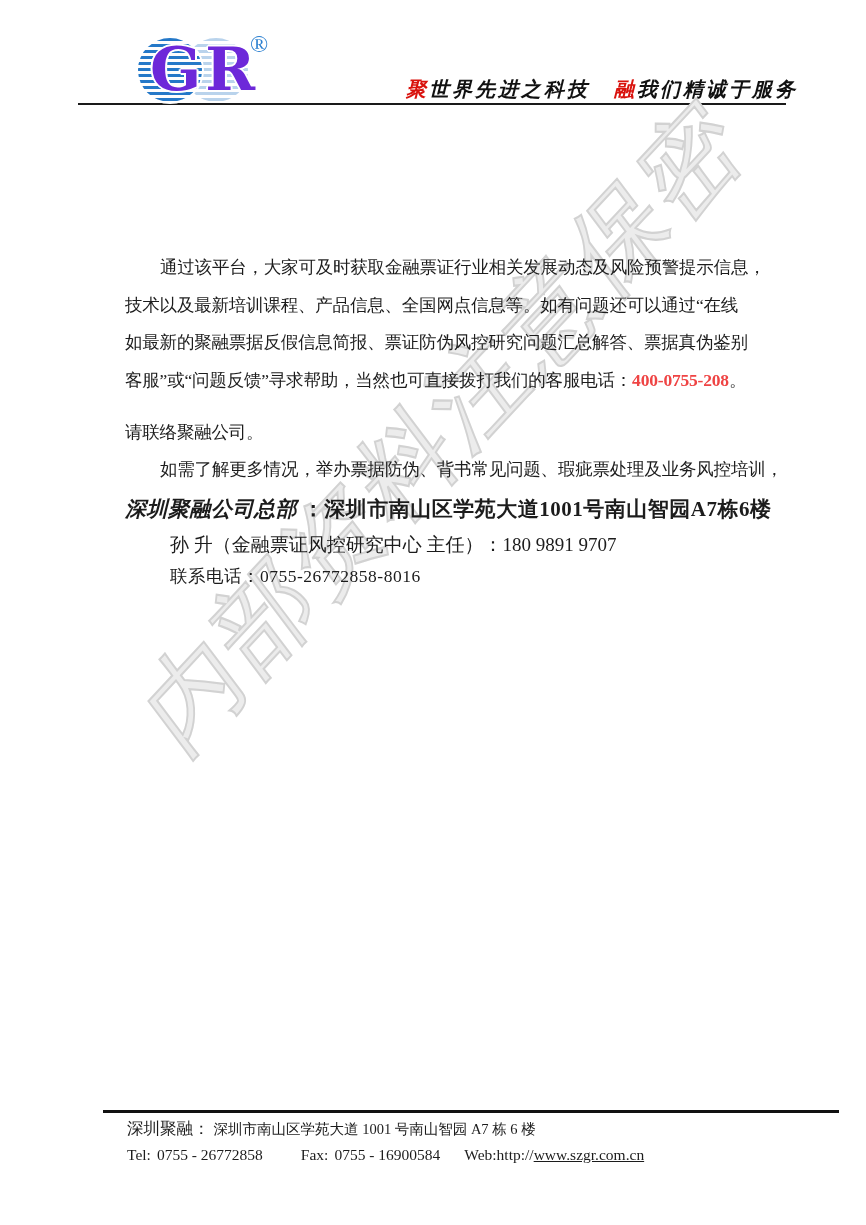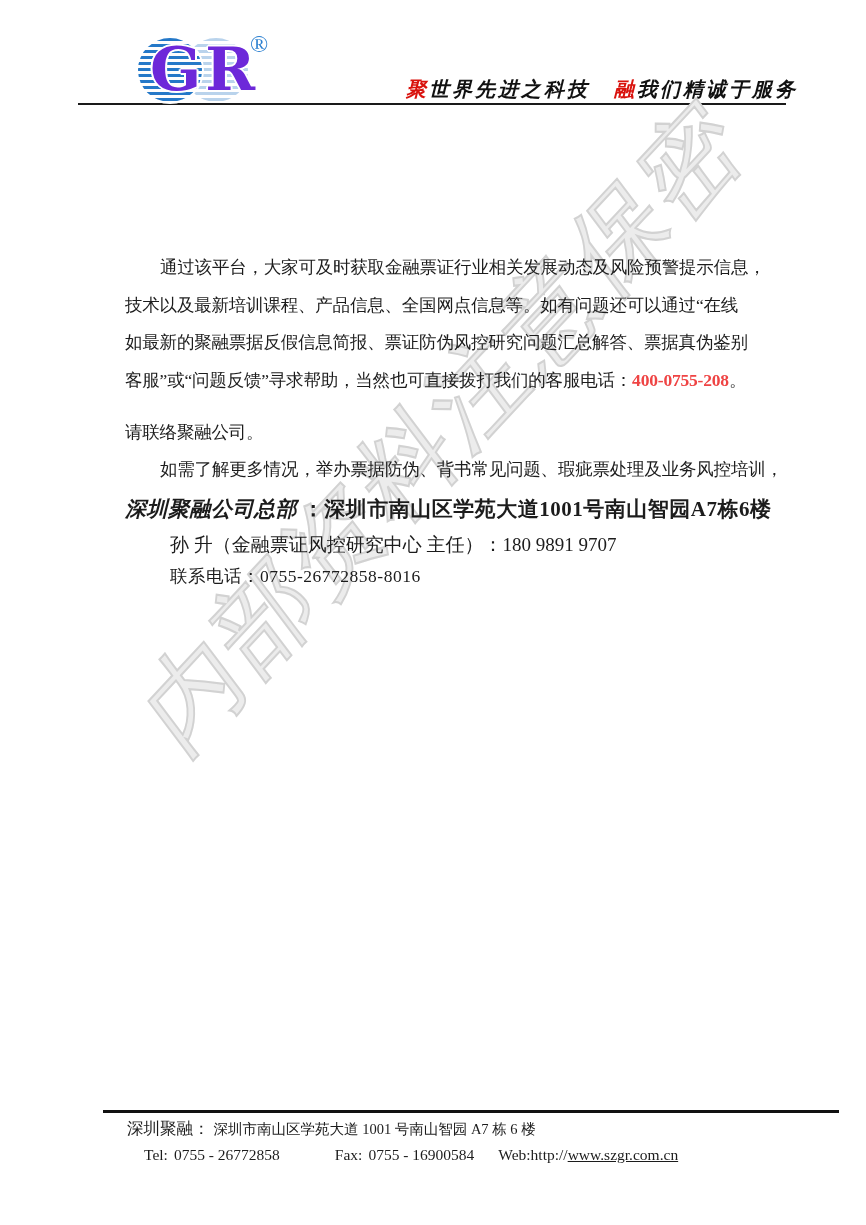--- a/index.html
+++ b/index.html
@@ -43,21 +43,21 @@
   .sun-line{margin-top:9px;font-size:19px;line-height:26px;padding-left:45px;white-space:nowrap;}
   .phone-line{margin-top:6px;font-size:17.5px;line-height:24px;padding-left:45px;letter-spacing:0.5px;white-space:nowrap;}
 
   
   .footer-rule{position:absolute;left:103px;top:1110px;width:736px;height:3px;background:#111;}
   .footer{position:absolute;left:127px;top:1117px;width:700px;z-index:1;}
   .f1{font-size:16px;line-height:24px;white-space:nowrap;}
   .f-brand{font-size:16.5px;margin-right:4px;}
   .f-addr{font-size:14.5px;}
   .f2{font-size:15.5px;line-height:24px;margin-top:2px;white-space:nowrap;}
-  .f-label{margin-right:6px;margin-left:17px;}
+  .f-label{margin-right:6px;}
   .f-tel{margin-right:38px;}
   .f-fax{margin-right:24px;}
   .f-link{text-decoration:underline;color:inherit;cursor:pointer;}
 </style>
 </head>
 <body>
 
 <div class="page">
 
   <div class="logo">

